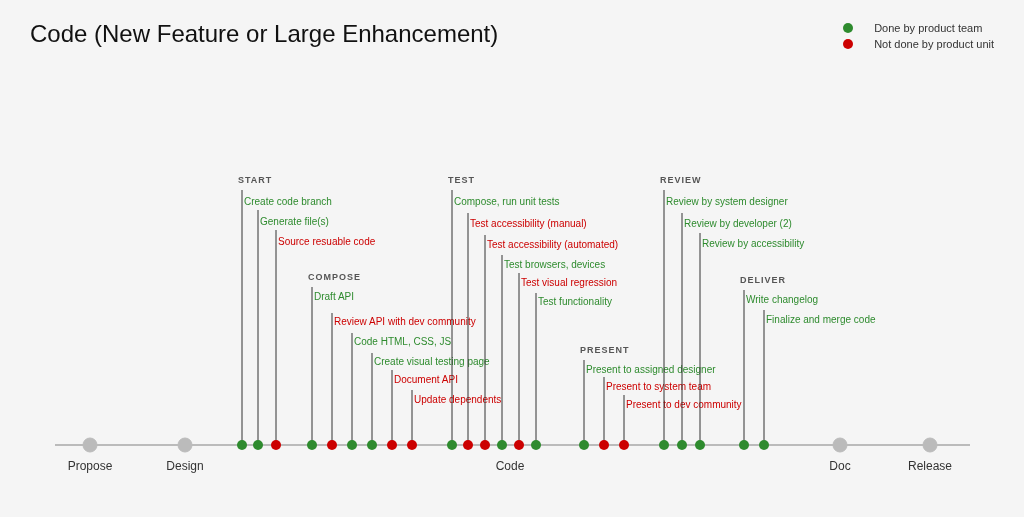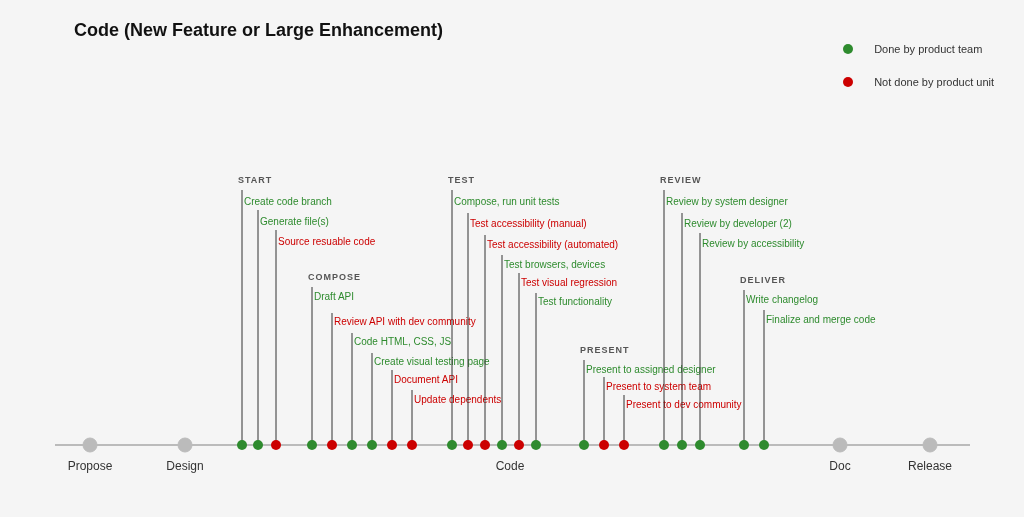--- a/index.html
+++ b/index.html
@@ -11,39 +11,37 @@
       overflow: hidden;
     }
     .container {
       width: 1024px;
       height: 517px;
       background: #f5f5f5;
       position: relative;
       padding: 20px 30px;
     }
     .title {
-      font-size: 18px;
-      font-weight: 700;
+      font-size: 24px;
+      font-weight: 400;
       color: #111;
       margin-bottom: 10px;
-      margin-left: 44px;
     }
     .legend {
       position: absolute;
       top: 22px;
       right: 30px;
       font-size: 11px;
       color: #333;
     }
     .legend-item {
       display: flex;
       align-items: center;
       gap: 21px;
       margin-bottom: 4px;
-      margin-top: 21px;
     }
     .legend-dot {
       width: 10px;
       height: 10px;
       border-radius: 50%;
       flex-shrink: 0;
     }
     .dot-green { background: #2e8b2e; }
     .dot-red { background: #cc0000; }
   </style>

